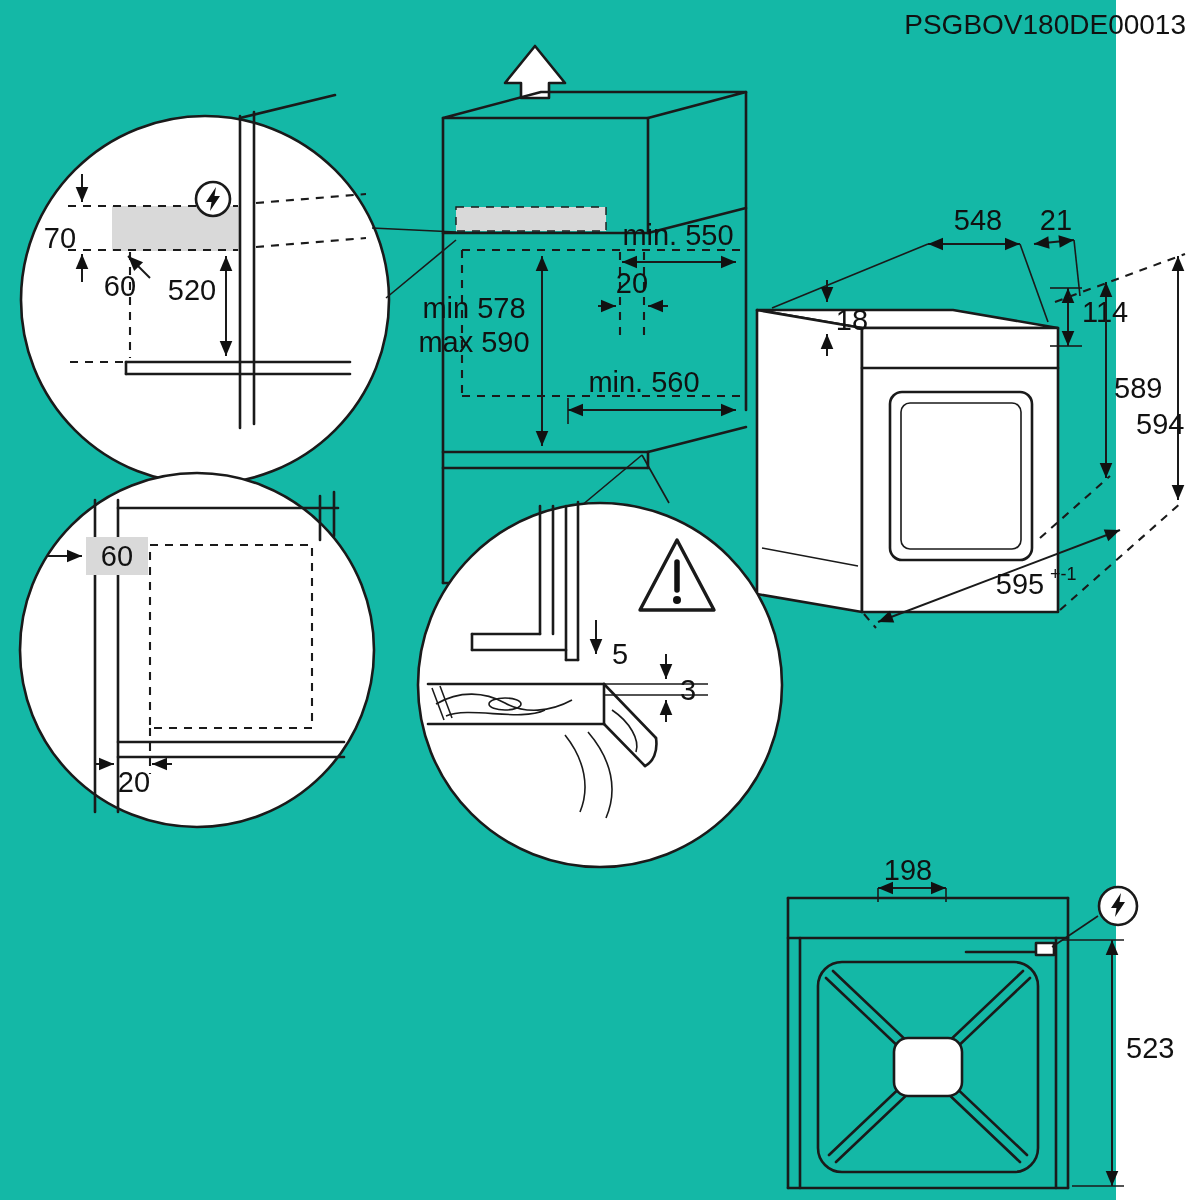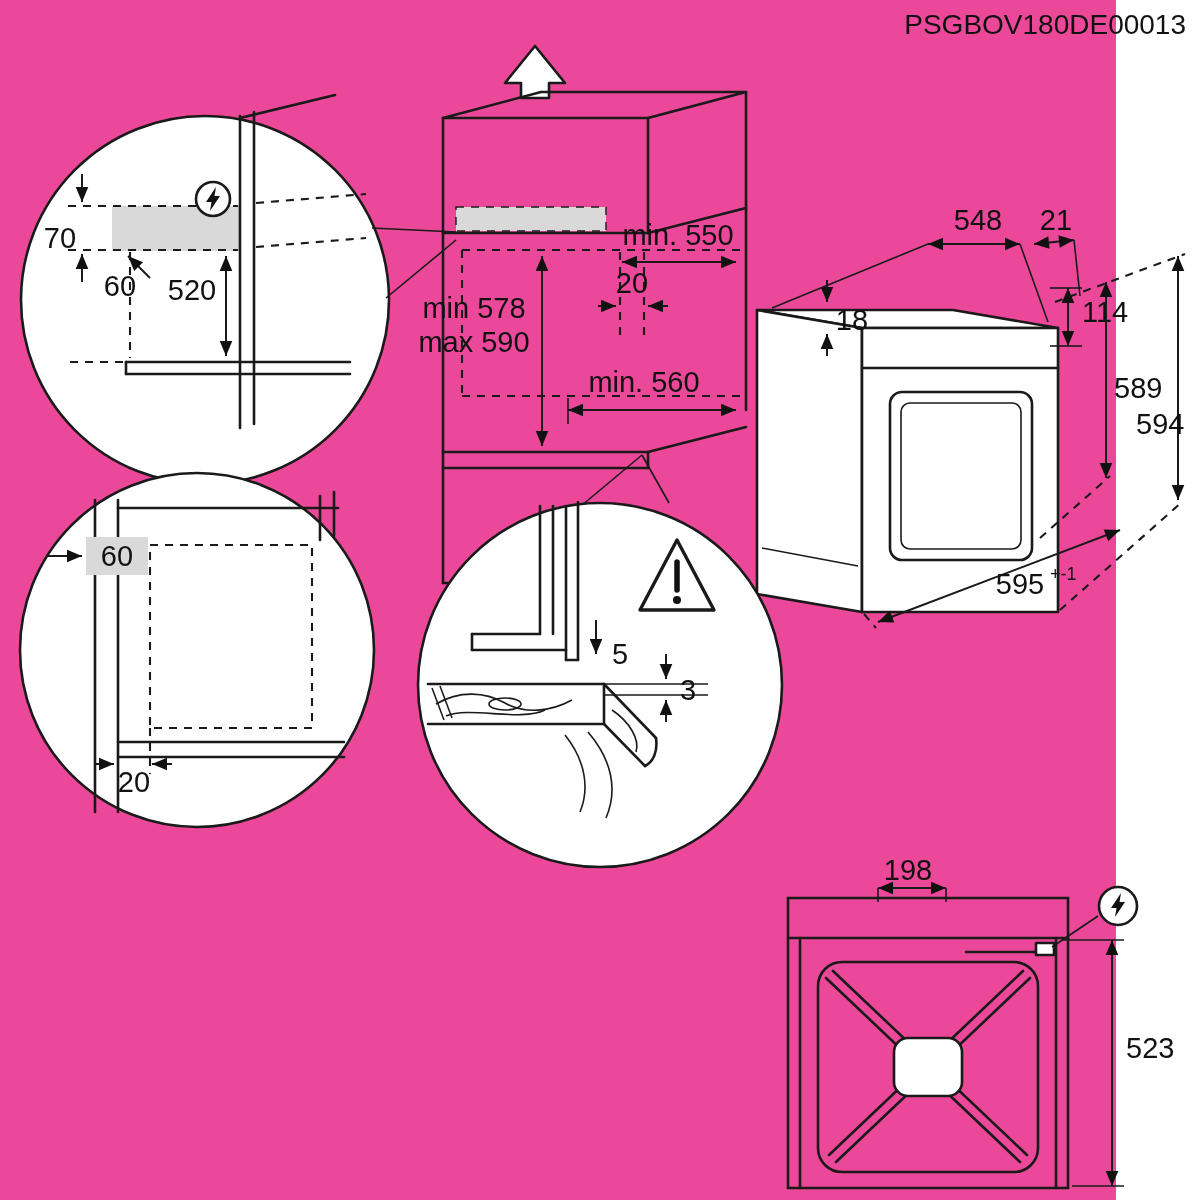--- a/index.html
+++ b/index.html
@@ -1,16 +1,16 @@
 <!DOCTYPE html>
 <html><head>
 <meta charset="utf-8">
 <style>
   html,body{margin:0;padding:0;background:#ffffff;}
-  .stage{width:1116px;height:1200px;position:relative;background:#ec4899;}
+  .stage{width:1116px;height:1200px;position:relative;background:#14b8a6;}
   svg text{font-family:"Liberation Sans", sans-serif;fill:#111;}
   .ln{fill:none;stroke:#1a1a1a;stroke-width:2.6;stroke-linecap:round;stroke-linejoin:round;}
   .thin{fill:none;stroke:#1a1a1a;stroke-width:1.6;}
   .dash{fill:none;stroke:#1a1a1a;stroke-width:2.1;stroke-dasharray:8 7;}
   .dim{fill:none;stroke:#1a1a1a;stroke-width:2;}
   .gray{fill:#d9d9d9;stroke:none;}
   .whitefill{fill:#ffffff;}
   .txt{font-size:29px;}
   .sup{font-size:18px;}
   .code{font-size:28px;}

